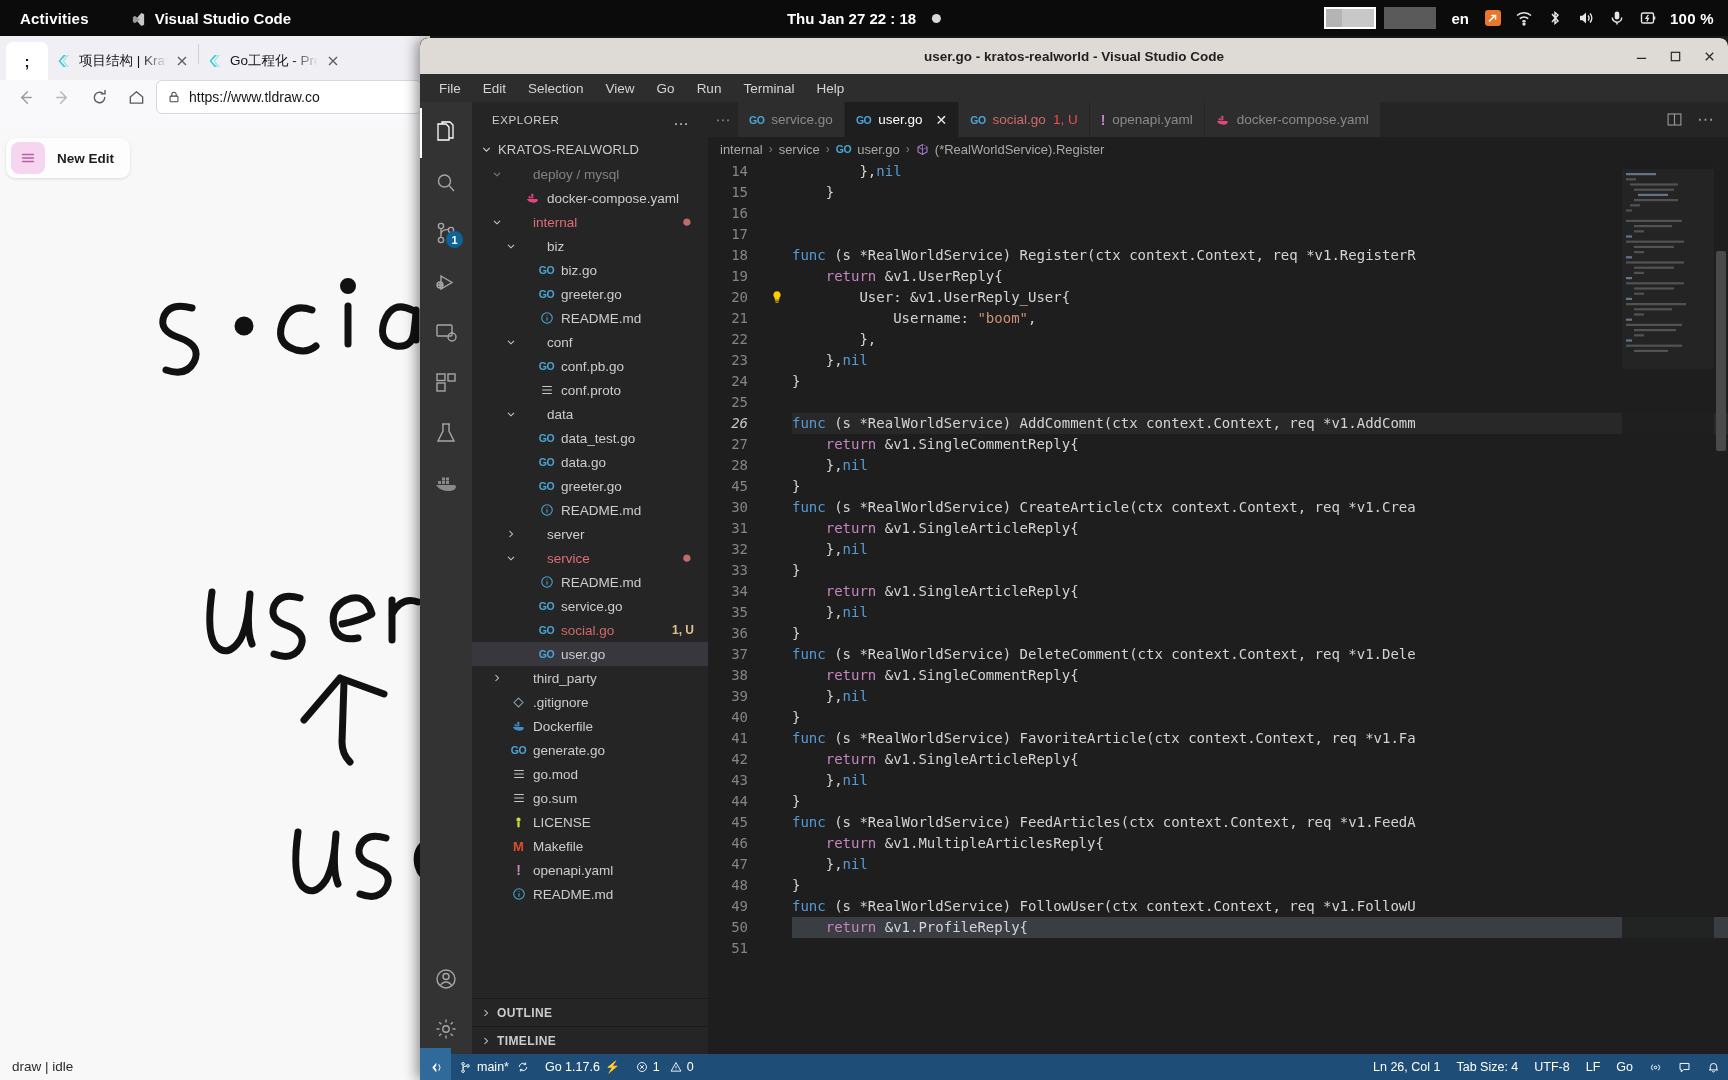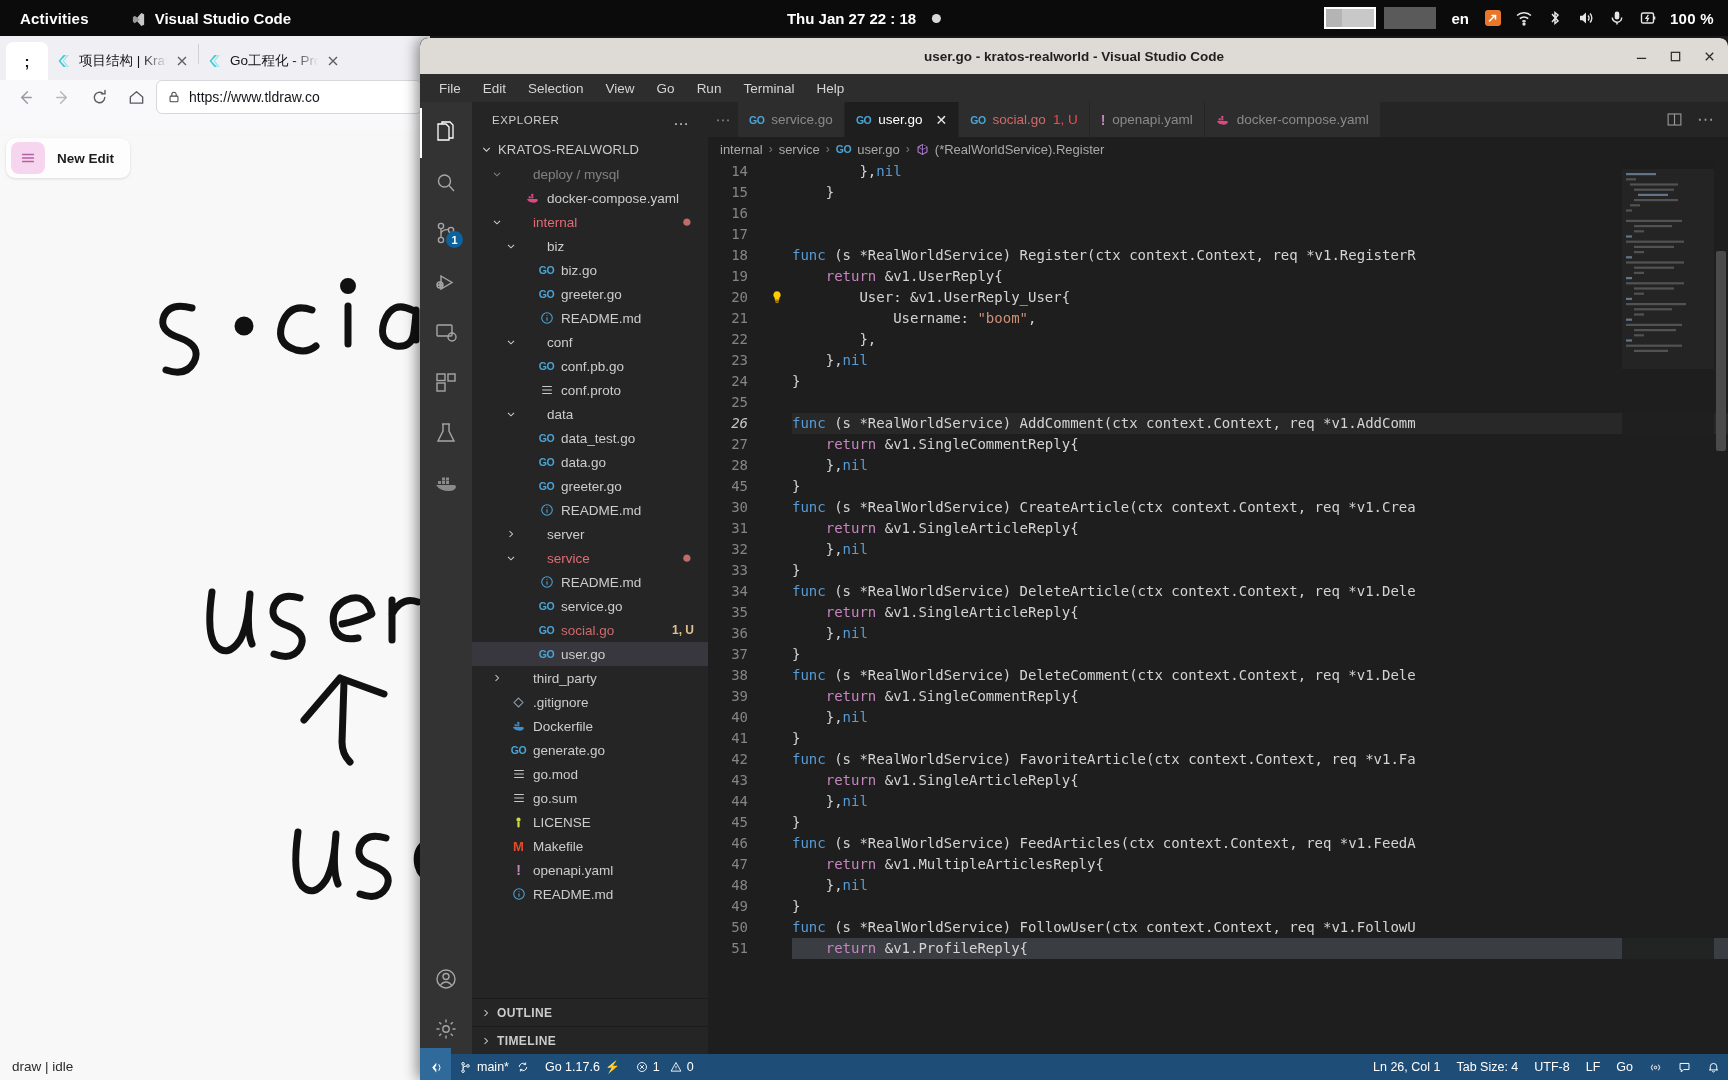--- a/index.html
+++ b/index.html
@@ -941,21 +941,20 @@
                 <div class="ln">}</div>
                 <div class="ln"></div>
                 <div class="ln hl-line"><span class="kw">func</span> (s *RealWorldService) AddComment(ctx context.Context, req *v1.AddComm</div>
                 <div class="ln">    <span class="kw2">return</span> &amp;v1.SingleCommentReply{</div>
                 <div class="ln">    },<span class="kw">nil</span></div>
                 <div class="ln">}</div>
                 <div class="ln"><span class="kw">func</span> (s *RealWorldService) CreateArticle(ctx context.Context, req *v1.Crea</div>
                 <div class="ln">    <span class="kw2">return</span> &amp;v1.SingleArticleReply{</div>
                 <div class="ln">    },<span class="kw">nil</span></div>
                 <div class="ln">}</div>
-                <div class="ln"><span class="kw">func</span> (s *RealWorldService) DeleteArticle(ctx context.Context, req *v1.Dele</div>
                 <div class="ln">    <span class="kw2">return</span> &amp;v1.SingleArticleReply{</div>
                 <div class="ln">    },<span class="kw">nil</span></div>
                 <div class="ln">}</div>
                 <div class="ln"><span class="kw">func</span> (s *RealWorldService) DeleteComment(ctx context.Context, req *v1.Dele</div>
                 <div class="ln">    <span class="kw2">return</span> &amp;v1.SingleCommentReply{</div>
                 <div class="ln">    },<span class="kw">nil</span></div>
                 <div class="ln">}</div>
                 <div class="ln"><span class="kw">func</span> (s *RealWorldService) FavoriteArticle(ctx context.Context, req *v1.Fa</div>
                 <div class="ln">    <span class="kw2">return</span> &amp;v1.SingleArticleReply{</div>
                 <div class="ln">    },<span class="kw">nil</span></div>

